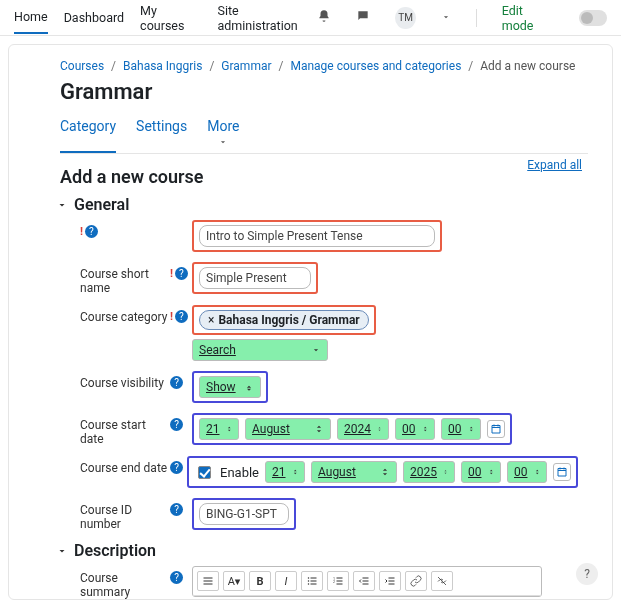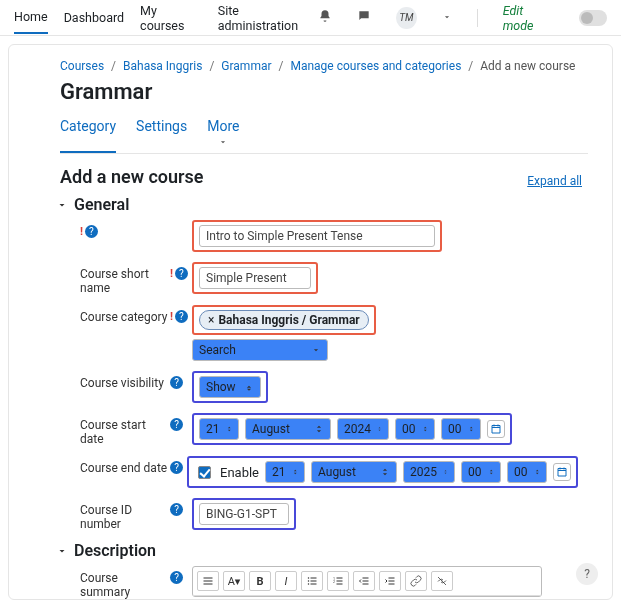--- a/index.html
+++ b/index.html
@@ -17,21 +17,21 @@
   .topbar {
     display: flex;
     align-items: center;
     height: 36px;
     border-bottom: 1px solid #e5e5e5;
     padding: 0 14px;
   }
   .topnav { display: flex; gap: 16px; align-items: center; }
   .topnav a { color: #1d2125; text-decoration: none; font-size: 12.5px; padding: 8px 0; }
   .topnav a.active { border-bottom: 2.5px solid #0f6cbf; color: #1d2125; }
-  .top-right { margin-left: auto; display: flex; align-items: center; gap: 25px; font-size: 12.5px; font-style: italic; }
+  .top-right { margin-left: auto; display: flex; align-items: center; gap: 25px; font-size: 12.5px; }
   .icon14 { width: 14px; height: 14px; fill: #555; }
   .avatar { width: 22px; height: 22px; border-radius: 50%; background: #e9ecef; display:flex; align-items:center; justify-content:center; font-size:10px; color:#444; }
   .chev { width: 10px; height: 10px; fill:#555; }
   .editmode { color:#15803d; }
   .toggle { width: 30px; height: 16px; border-radius: 8px; background:#e0e0e0; position:relative; }
   .toggle::after { content:""; position:absolute; left:2px; top:2px; width:12px; height:12px; background:#bbb; border-radius:50%; }
 
   .card {
     border: 1px solid #e5e5e5;
     border-radius: 6px;
@@ -45,39 +45,39 @@
   .breadcrumb a { color: #0f6cbf; text-decoration: none; }
   .breadcrumb .sep { color: #777; margin: 0 4px; }
   .breadcrumb .cur { color: #555; }
   .h1 { font-size: 22px; font-weight: 600; margin: 2px 0 8px 40px; }
   .tabs { display:flex; gap:20px; margin-left:40px; border-bottom:1px solid #e5e5e5; padding-bottom: 0; }
   .tabs a { color:#0f6cbf; text-decoration:none; font-size:14px; padding:6px 0; }
   .tabs a.active { color:#0f6cbf; border-bottom:2.5px solid #0f6cbf; }
   .tabs .more { display:flex; align-items:center; gap:3px;flex-direction:column; }
 
   .h2 { font-size: 18px; font-weight: 600; margin: 12px 0 8px 40px; }
-  .expand { float:right; color:#0f6cbf; font-size:12px; margin-top:20px; margin-right:6px; }
+  .expand { float:right; color:#0f6cbf; font-size:12px; margin-top:4px; margin-right:6px; }
 
   .section-title { font-size:16px; font-weight:600; margin: 8px 0 6px 36px; display:flex; align-items:center; gap:6px; }
   .caret { width:12px; height:12px; fill:#333; }
 
   .form { margin-left: 60px; margin-right: 10px; }
   .row { display:flex; align-items:flex-start; margin-bottom: 10px; min-height:28px; }
   .lbl { width: 112px; font-size:12px; color:#333; padding-top:5px; display:flex; align-items:flex-start; flex-wrap:wrap; gap:2px; }
   .lblwrap { width:88px; }
   .req { color:#d43f3a; font-weight:700; font-size:11px; }
   .help { display:inline-flex; width:13px; height:13px; border-radius:50%; background:#0f6cbf; color:#fff; font-size:10px; align-items:center; justify-content:center; }
   .ctl { flex:1; display:flex; align-items:center; gap:6px; flex-wrap:wrap; }
 
   .hl-red { border: 2.5px solid #e85d44; border-radius:3px; padding: 3px 5px; display:inline-flex; align-items:center; gap:6px; }
   .hl-blue { border: 2.5px solid #4849d9; border-radius:3px; padding: 3px 5px; display:inline-flex; align-items:center; gap:6px; }
   .wide { width: 240px; }
-  .input { border:1px solid #bbb; border-radius:3px; padding:3px 6px; font-size:12px; background:#fff; color:#444; outline:none; height:22px; display:flex; align-items:center; }
+  .input { border:1px solid #bbb; border-radius:8px; padding:3px 6px; font-size:12px; background:#fff; color:#444; outline:none; height:22px; display:flex; align-items:center; }
   .tag { background:#e7eef5; border:1px solid #6a8bb8; border-radius:12px; padding:2px 8px; font-size:12px; display:inline-flex; align-items:center; gap:4px; }
-  .sel { border:1px solid #bbb; border-radius:3px; padding:2px 6px; font-size:12px; background:#3b82f6; height:22px; display:inline-flex; align-items:center; gap:6px; justify-content:space-between; }
+  .sel { border:1px solid #bbb; border-radius:3px; padding:2px 6px; font-size:12px; background:#86efac; height:22px; display:inline-flex; align-items:center; gap:6px; justify-content:space-between;text-decoration:underline; }
   .sel .arr, .input .arr { width:10px; height:10px; fill:#333; }
   .cal { width:18px; height:18px; border:1px solid #bbb; border-radius:3px; display:flex; align-items:center; justify-content:center; }
   .cal svg { width:12px; height:12px; fill:#0f6cbf; }
   .chk { width:13px; height:13px; appearance:none; border:1px solid #888; border-radius:2px; background:#0f6cbf; position:relative; }
   .chk:checked::after { content:""; position:absolute; left:3px; top:0px; width:4px; height:8px; border:solid #fff; border-width:0 2px 2px 0; transform:rotate(40deg); }
 
   .editor { border:1px solid #bbb; border-radius:3px; width: 350px; }
   .edrow { display:flex; gap:4px; padding:4px; border-bottom:1px solid #ddd; flex-wrap:wrap; }
   .edbtn { width:22px; height:20px; border:1px solid #ccc; border-radius:2px; background:#fff; display:flex; align-items:center; justify-content:center; font-size:11px; color:#333; }
   .edbtn svg { width:12px; height:12px; fill:#333; }

